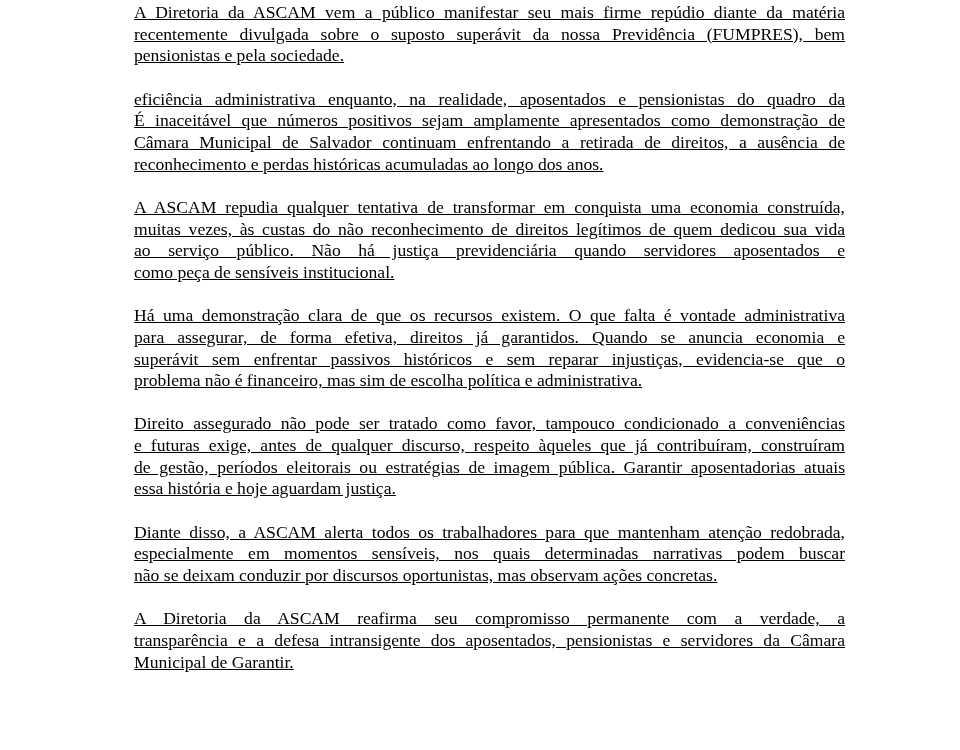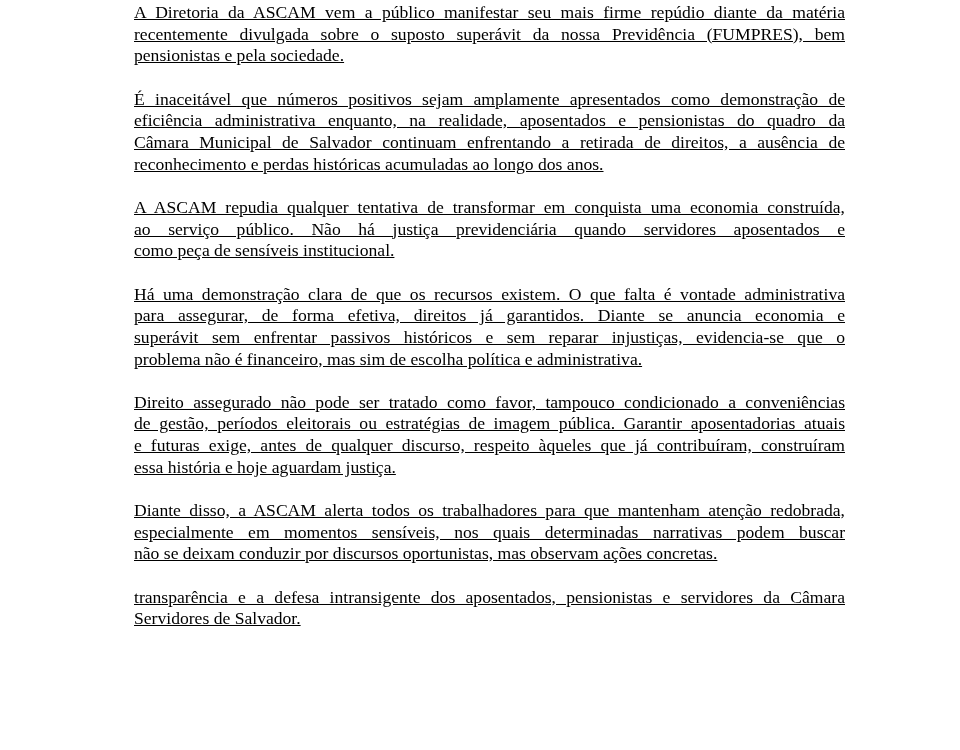--- a/index.html
+++ b/index.html
@@ -45,50 +45,52 @@
 
 <div class="doc">
 
   <p class="para">
     <span class="line">A Diretoria da ASCAM vem a público manifestar seu mais firme repúdio diante da matéria</span>
     <span class="line">recentemente divulgada sobre o suposto superávit da nossa Previdência (FUMPRES), bem</span>
     <span class="line last">pensionistas e pela sociedade.</span>
   </p>
 
   <p class="para">
+    <span class="line">eficiência administrativa enquanto, na realidade, aposentados e pensionistas do quadro da</span>
     <span class="line">É inaceitável que números positivos sejam amplamente apresentados como demonstração de</span>
-    <span class="line">eficiência administrativa enquanto, na realidade, aposentados e pensionistas do quadro da</span>
     <span class="line">Câmara Municipal de Salvador continuam enfrentando a retirada de direitos, a ausência de</span>
     <span class="line last">reconhecimento e perdas históricas acumuladas ao longo dos anos.</span>
   </p>
 
   <p class="para">
     <span class="line">A ASCAM repudia qualquer tentativa de transformar em conquista uma economia construída,</span>
+    <span class="line">muitas vezes, às custas do não reconhecimento de direitos legítimos de quem dedicou sua vida</span>
     <span class="line">ao serviço público. Não há justiça previdenciária quando servidores aposentados e</span>
     <span class="line last">como peça de sensíveis institucional.</span>
   </p>
 
   <p class="para">
     <span class="line">Há uma demonstração clara de que os recursos existem. O que falta é vontade administrativa</span>
-    <span class="line">para assegurar, de forma efetiva, direitos já garantidos. Diante se anuncia economia e</span>
+    <span class="line">para assegurar, de forma efetiva, direitos já garantidos. Quando se anuncia economia e</span>
     <span class="line">superávit sem enfrentar passivos históricos e sem reparar injustiças, evidencia-se que o</span>
     <span class="line last">problema não é financeiro, mas sim de escolha política e administrativa.</span>
   </p>
 
   <p class="para">
     <span class="line">Direito assegurado não pode ser tratado como favor, tampouco condicionado a conveniências</span>
+    <span class="line">e futuras exige, antes de qualquer discurso, respeito àqueles que já contribuíram, construíram</span>
     <span class="line">de gestão, períodos eleitorais ou estratégias de imagem pública. Garantir aposentadorias atuais</span>
-    <span class="line">e futuras exige, antes de qualquer discurso, respeito àqueles que já contribuíram, construíram</span>
     <span class="line last">essa história e hoje aguardam justiça.</span>
   </p>
 
   <p class="para">
     <span class="line">Diante disso, a ASCAM alerta todos os trabalhadores para que mantenham atenção redobrada,</span>
     <span class="line">especialmente em momentos sensíveis, nos quais determinadas narrativas podem buscar</span>
     <span class="line last">não se deixam conduzir por discursos oportunistas, mas observam ações concretas.</span>
   </p>
 
   <p class="para">
+    <span class="line">A Diretoria da ASCAM reafirma seu compromisso permanente com a verdade, a</span>
     <span class="line">transparência e a defesa intransigente dos aposentados, pensionistas e servidores da Câmara</span>
-    <span class="line last">Servidores de Salvador.</span>
+    <span class="line last">Municipal de Garantir.</span>
   </p>
 
 </div>
 
 </body></html>

